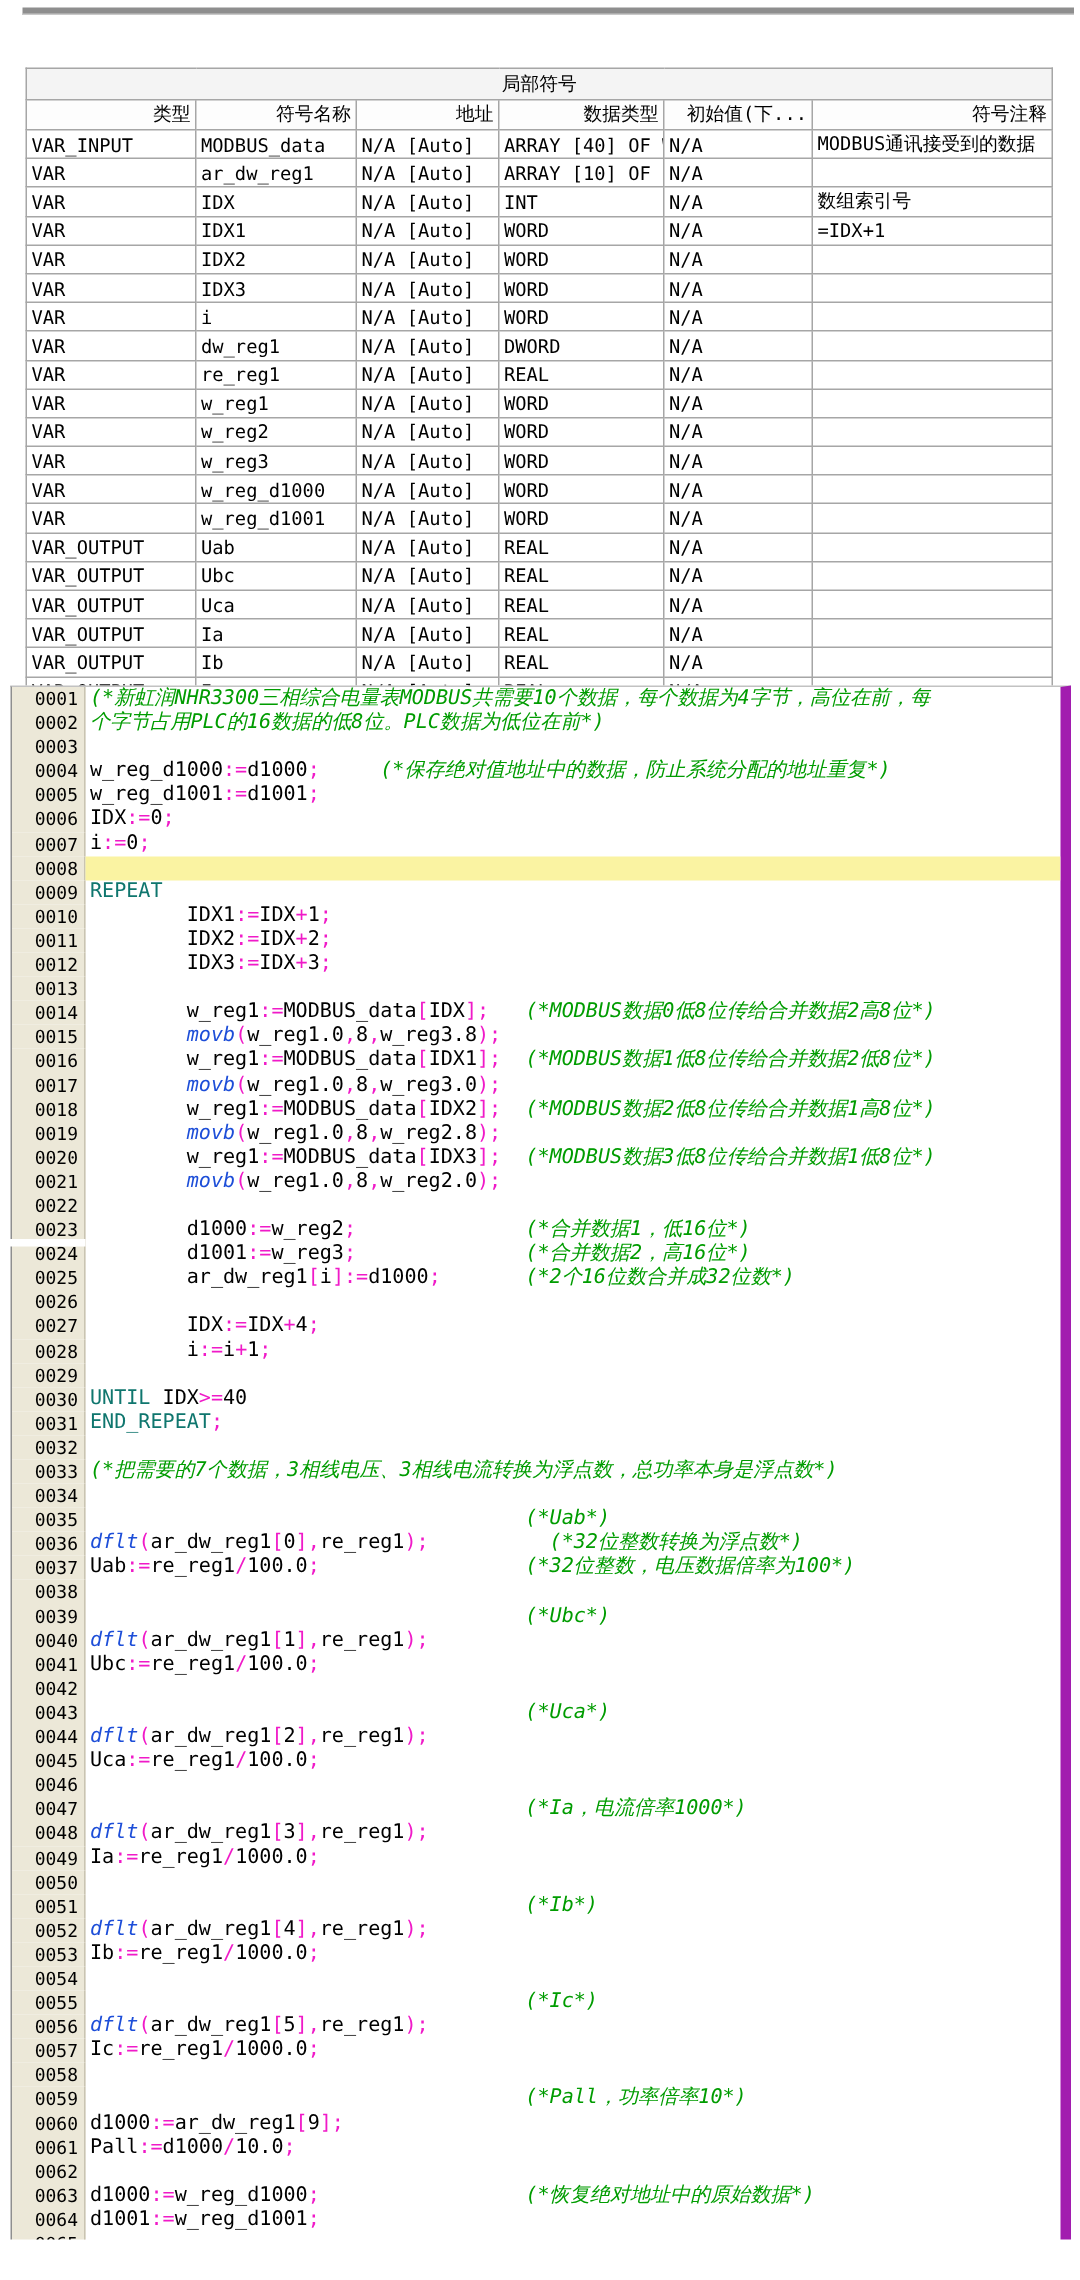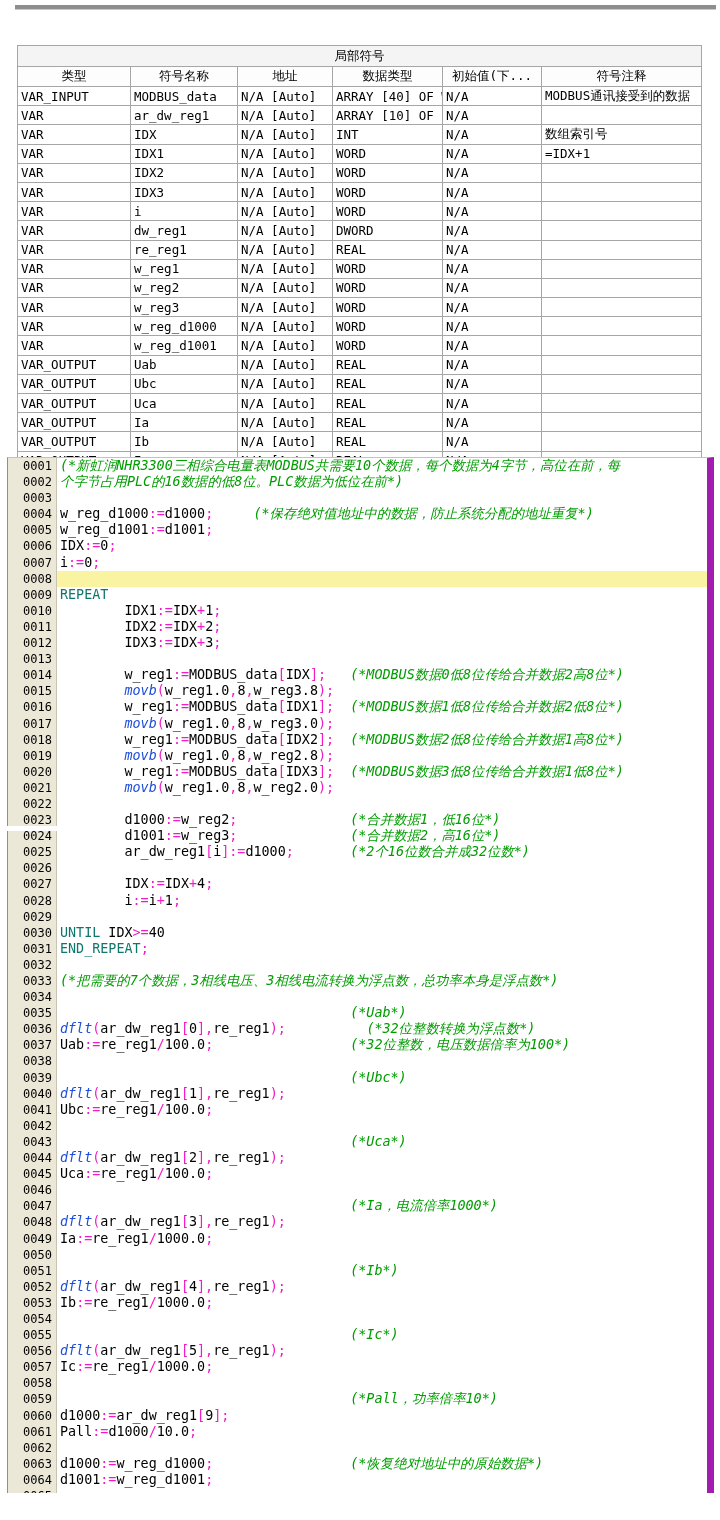--- a/index.html
+++ b/index.html
@@ -12,21 +12,21 @@
   .topstrip{position:absolute;left:15px;top:5px;width:701px;height:4px;
     background:#8e8e8e;border-bottom:1px solid #c9c9c9;}
   
   .symwrap{position:absolute;left:17px;top:0;width:684px;margin-top:45px;}
   table.symtab{border-collapse:collapse;table-layout:fixed;width:684px;}
   table.symtab th,table.symtab td{
     border:1px solid #a6a6a6;overflow:hidden;white-space:nowrap;
     font-weight:normal;font-size:12.5px;color:#000;padding:0 3px;box-sizing:border-box;
   }
   tr.title-row th{height:21px;background:#f4f4f4;text-align:center;}
-  tr.head-row th{height:20px;background:#fdfdfd;text-align:center;}
+  tr.head-row th{height:20px;background:#fdfdfd;text-align:right;}
   tr.data-row td{height:19.2px;background:#ffffff;text-align:left;}
   
   .editor{position:absolute;left:7px;top:457px;width:699px;height:1035px;
     border-left:1px solid #8f8f8f;border-right:7px solid #a21caf;border-top:1px solid #c2c2c2;
     overflow:hidden;background:#ffffff;box-sizing:content-box;}
   .line{display:flex;height:16.1px;}
   .ln{flex:0 0 49px;background:#ece8d8;border-right:1px solid #c9c4b2;
     text-align:right;padding-right:4px;font-size:12px;line-height:16.1px;
     box-sizing:border-box;color:#000;}
   .code{flex:1 1 auto;white-space:pre;font-size:13.4px;line-height:16.1px;

